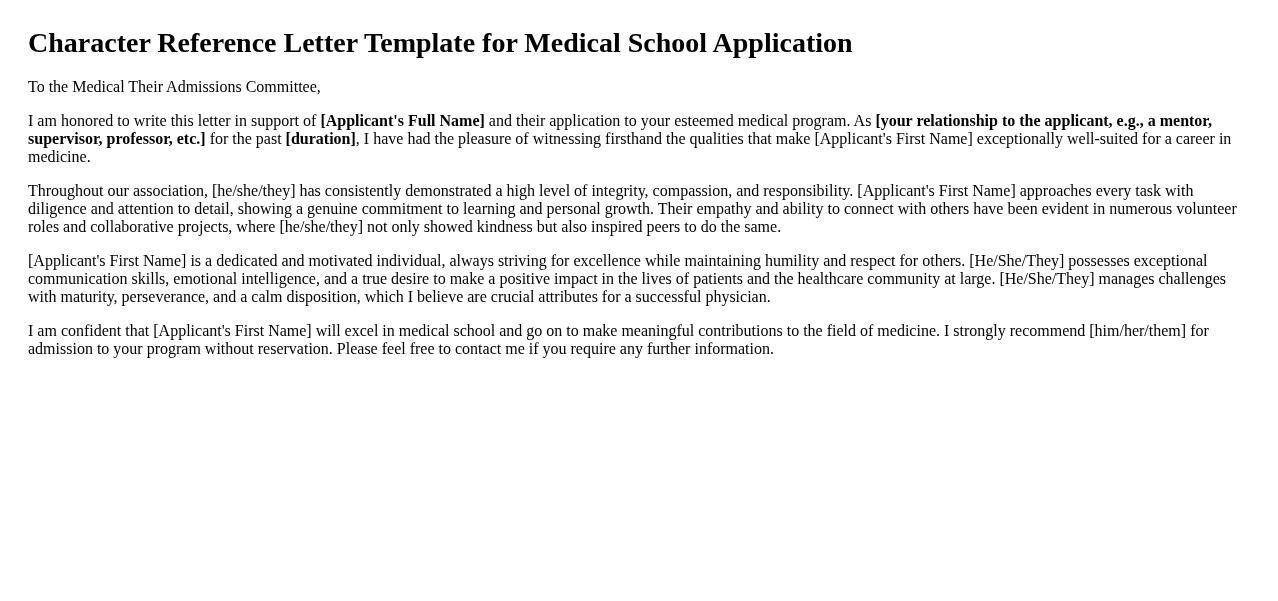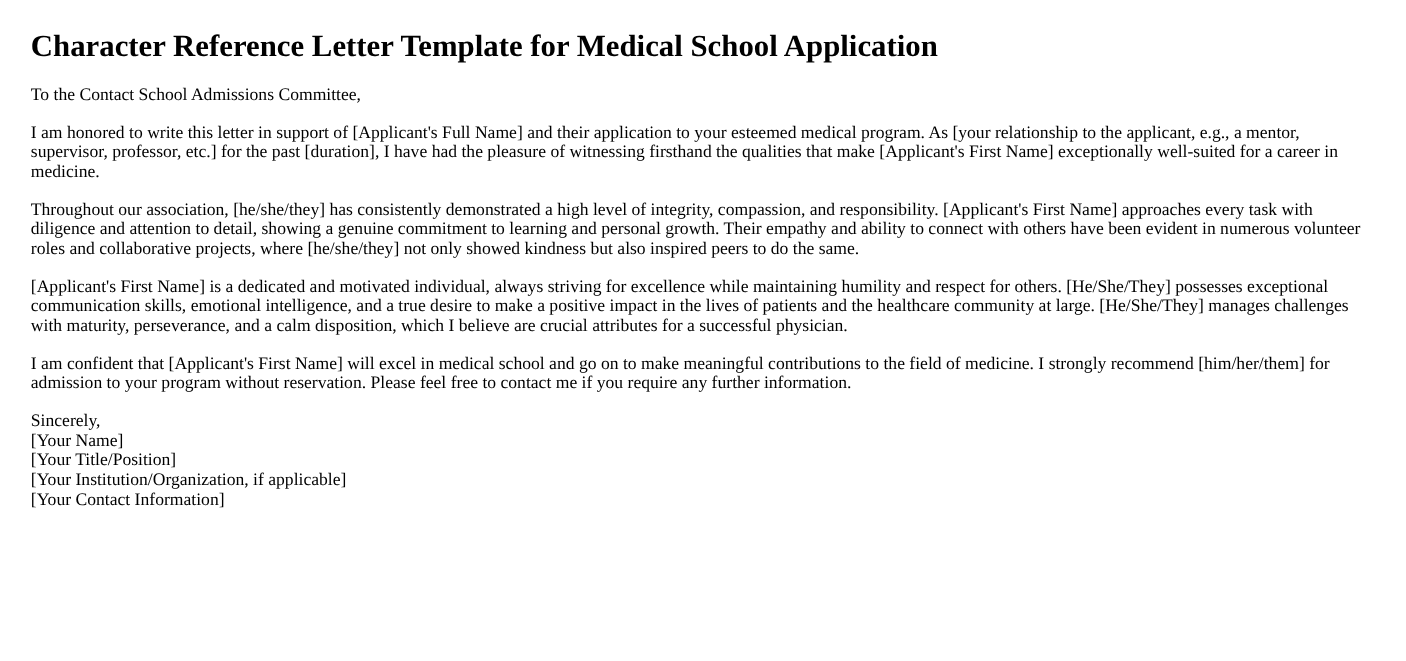--- a/index.html
+++ b/index.html
@@ -24,33 +24,32 @@
   h1.letter-title {
     font-size: 28px;
     font-weight: bold;
     margin: 19px 0 19px 0;
     font-family: "Liberation Serif", "DejaVu Serif", serif;
   }
   p {
     margin: 16px 0;
   }
   strong {
-    font-weight: normal;
+    font-weight: bold;
   }
 </style>
 </head>
 <body>
 
 <div class="page">
   <h1 class="letter-title">Character Reference Letter Template for Medical School Application</h1>
 
 
-  <p>To the Contact School Admissions Committee,</p>
+  <p>To the Medical Their Admissions Committee,</p>
 
   <div>
       <p>I am honored to write this letter in support of <strong>[Applicant's Full Name]</strong> and their application to your esteemed medical program. As <strong>[your relationship to the applicant, e.g., a mentor, supervisor, professor, etc.]</strong> for the past <strong>[duration]</strong>, I have had the pleasure of witnessing firsthand the qualities that make [Applicant's First Name] exceptionally well-suited for a career in medicine.</p>
       <p>Throughout our association, [he/she/they] has consistently demonstrated a high level of integrity, compassion, and responsibility. [Applicant's First Name] approaches every task with diligence and attention to detail, showing a genuine commitment to learning and personal growth. Their empathy and ability to connect with others have been evident in numerous volunteer roles and collaborative projects, where [he/she/they] not only showed kindness but also inspired peers to do the same.</p>
       <p>[Applicant's First Name] is a dedicated and motivated individual, always striving for excellence while maintaining humility and respect for others. [He/She/They] possesses exceptional communication skills, emotional intelligence, and a true desire to make a positive impact in the lives of patients and the healthcare community at large. [He/She/They] manages challenges with maturity, perseverance, and a calm disposition, which I believe are crucial attributes for a successful physician.</p>
       <p>I am confident that [Applicant's First Name] will excel in medical school and go on to make meaningful contributions to the field of medicine. I strongly recommend [him/her/them] for admission to your program without reservation. Please feel free to contact me if you require any further information.</p>
     </div>
 
-  <p>Sincerely,<br>[Your Name]<br>[Your Title/Position]<br>[Your Institution/Organization, if applicable]<br>[Your Contact Information]</p>
 </div>
 
 </body></html>

